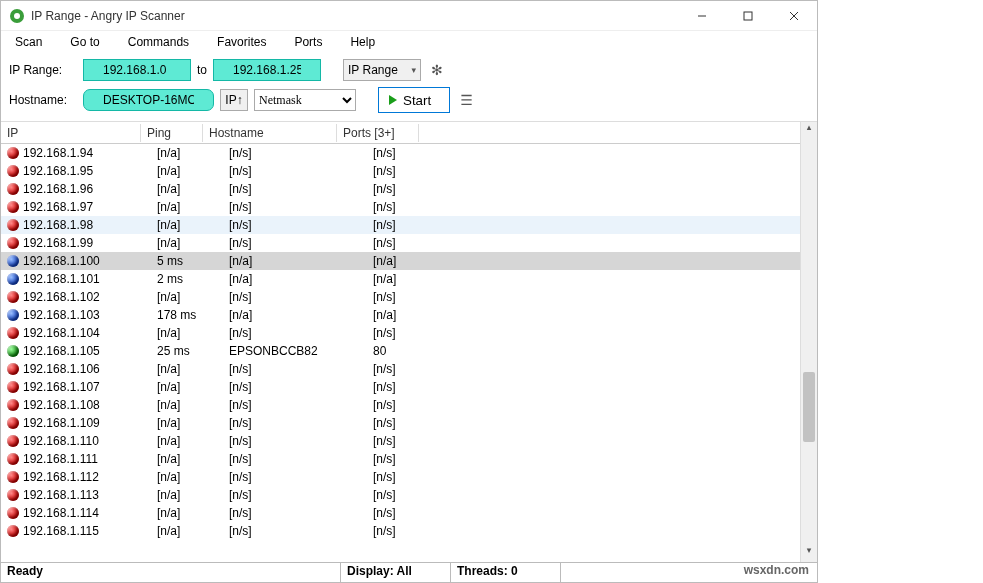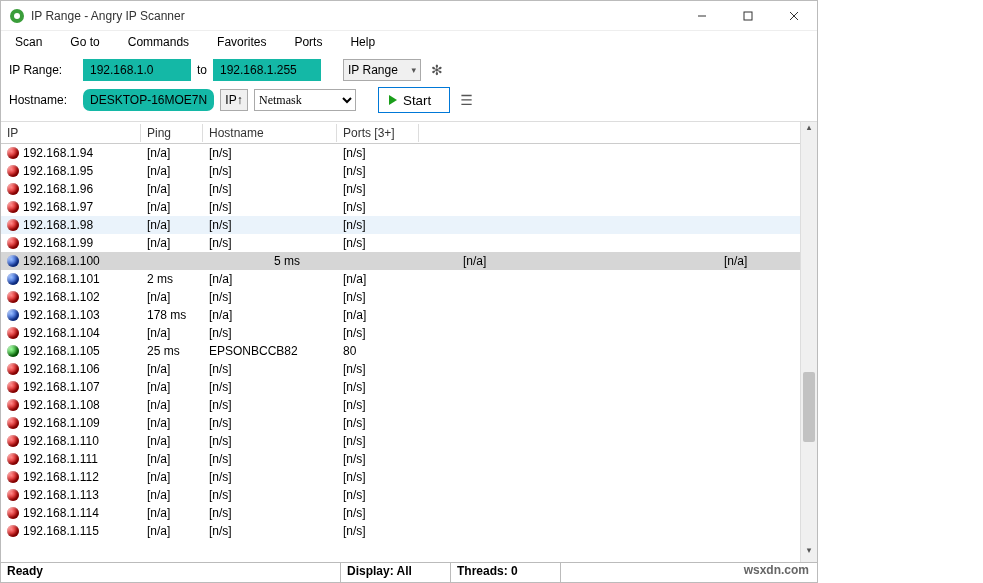--- a/index.html
+++ b/index.html
@@ -7,21 +7,21 @@
 .window { width: 818px; height: 583px; border: 1px solid #bbb; display: flex; flex-direction: column; background: #fff; position: relative; }
 .titlebar { height: 30px; display: flex; align-items: center; padding: 0 0 0 8px; border-bottom: 1px solid #eee; }
 .titlebar .app-icon { width: 16px; height: 16px; margin-right: 6px; }
 .titlebar .title { flex: 1; color: #333; font-size: 12px; }
 .winbtn { width: 46px; height: 30px; display: flex; align-items: center; justify-content: center; color: #333; }
 .menubar { height: 22px; display: flex; align-items: center; padding: 0 6px; gap: 12px; }
 .menubar .menu-item { padding: 2px 8px; cursor: default; }
 .toolbar { padding: 6px 8px 8px 8px; display: flex; flex-direction: column; gap: 6px; border-bottom: 1px solid #ddd; }
 .toolrow { display: flex; align-items: center; gap: 6px; }
 .lbl { width: 68px; }
-input[type="text"] { height: 22px; border: 3px solid #14b8a6; padding: 0 4px; font-family: inherit; font-size: 12px; background: #14b8a6; }
+input[type="text"] { height: 22px; border: 1px solid #14b8a6; padding: 0 19px; font-family: inherit; font-size: 12px; background: #5eead4; }
 .ip-from { width: 108px; }
 .ip-to { width: 108px; }
 .hostname-input { width: 131px; border-radius: 7px; }
 .btn { height: 22px; border: 1px solid #aaa; background: #f0f0f0; padding: 0 8px; cursor: default; display: inline-flex; align-items: center; gap: 4px; font-size: 12px; }
 .btn-ip { width: 28px; justify-content: center; }
 .select { height: 22px; border: 1px solid #aaa; font-size: 12px; background: #fff; }
 .netmask { width: 102px; font-family: Liberation Serif, serif; }
 .rangesel { width: 78px; text-align: left; padding: 0 4px; display: inline-flex; align-items: center; justify-content: space-between; }
 .start-btn { height: 26px; border: 1px solid #0078d7; background: #fff; padding: 0 18px 0 10px; display: inline-flex; align-items: center; gap: 6px; }
 .start-tri { display:inline-block; width: 0; height: 0; border-top: 5px solid transparent; border-bottom: 5px solid transparent; border-left: 8px solid #1a9e1a; }
@@ -29,23 +29,23 @@
 .table-wrap { flex: 1; display: flex; overflow: hidden; position: relative; }
 .table { flex: 1; overflow: auto; }
 .thead, .trow { display: flex; align-items: center; height: 18px; }
 .thead { height: 22px; border-bottom: 1px solid #ccc; background: #fff; position: sticky; top: 0; }
 .th { padding: 2px 6px; border-right: 1px solid #ddd; font-weight: normal; color: #333; }
 .td { padding: 1px 6px; white-space: nowrap; }
 .col-ip { width: 140px; display: flex; align-items: center; gap: 4px; }
 .col-ping { width: 62px; }
 .col-host { width: 134px; }
 .col-ports { width: 82px; }
-.trow { height: 18px; }
+.trow { height: 18px; gap: 10px; }
 .trow.light-sel { background: #eaf3fb; }
-.trow.sel { background: #d6d6d6; justify-content: space-between; }
+.trow.sel { background: #d6d6d6; }
 .dot { width: 12px; height: 12px; border-radius: 50%; display: inline-block; position: relative; box-shadow: inset -2px -2px 3px rgba(0,0,0,.4), inset 1px 1px 2px rgba(255,255,255,.5); }
 .dot.red { background: radial-gradient(circle at 35% 35%, #ff8a8a, #c00 65%); }
 .dot.blue { background: radial-gradient(circle at 35% 35%, #9cc0ff, #1040c0 65%); }
 .dot.green { background: radial-gradient(circle at 35% 35%, #9fff9f, #0a8a0a 65%); }
 .vscroll { width: 17px; background: #f0f0f0; border-left: 1px solid #ddd; position: relative; }
 .vscroll .thumb { position: absolute; left: 2px; right: 2px; top: 250px; height: 70px; background: #c2c2c2; border-radius: 2px; }
 .vscroll .arrow { position: absolute; left: 0; right: 0; height: 17px; text-align: center; font-size: 9px; color: #555; }
 .vscroll .arrow.up { top: 0; }
 .vscroll .arrow.down { bottom: 0; }
 .statusbar { height: 20px; border-top: 1px solid #bbb; display: flex; font-size: 12px; background: #fff; font-weight: bold; }

